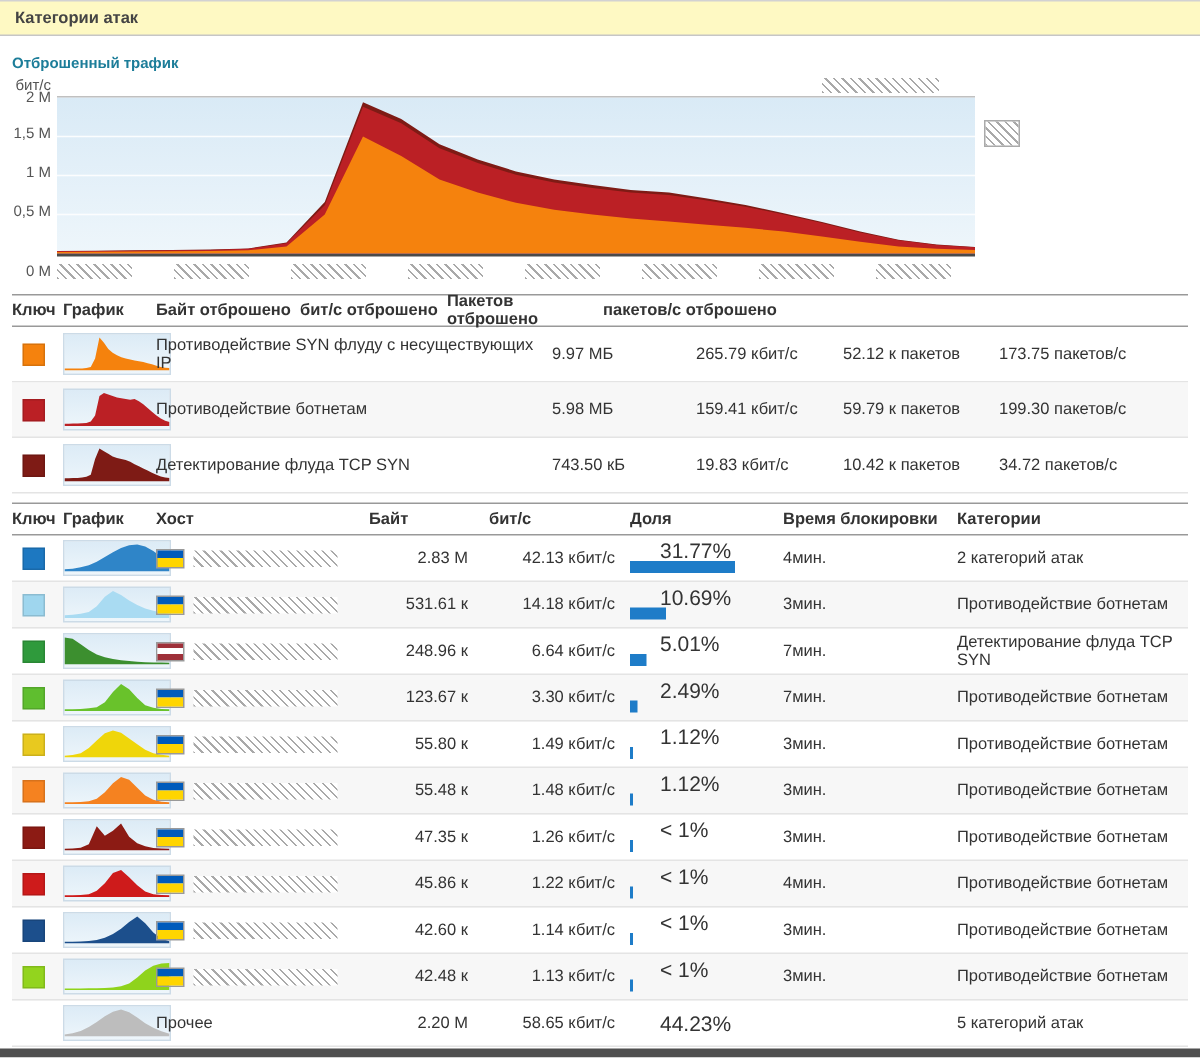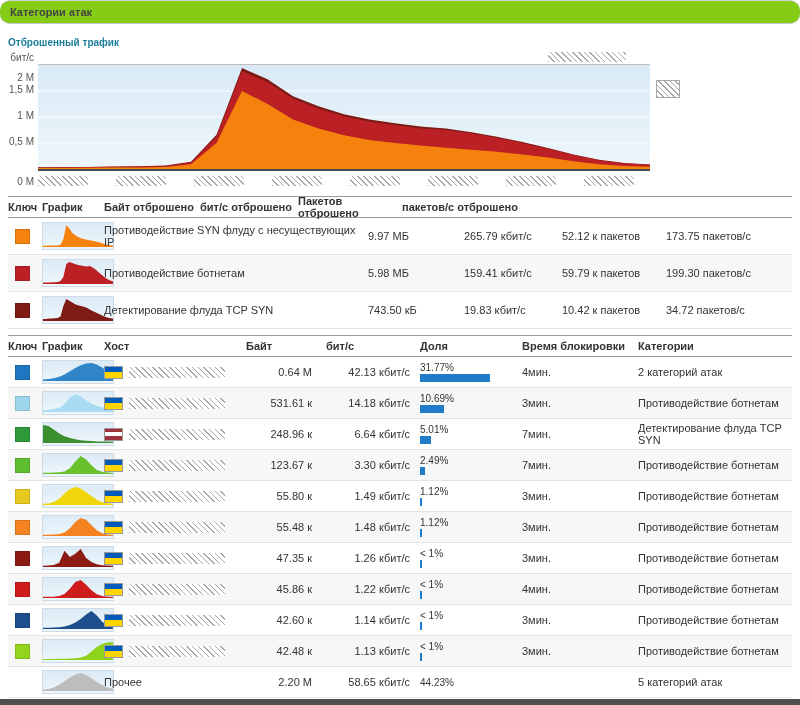--- a/index.html
+++ b/index.html
@@ -2,36 +2,36 @@
 <html><head>
 <meta charset="utf-8">
 <style>
   html,body{margin:0;padding:0;}
   body{
     width:800px;height:705px;overflow:hidden;position:relative;
     background:#fff;color:#333;
     font-family:"Liberation Sans",sans-serif;font-size:11px;
   }
   .titlebar{
-    background:#84cc16;border-top:1px solid #d2d2d2;border-bottom:1px solid #c6c6c6;
-    padding:5px 10px;font-weight:bold;color:#444;border-radius:10px;
+    background:#fef9c3;border-top:1px solid #d2d2d2;border-bottom:1px solid #c6c6c6;
+    padding:5px 10px;font-weight:bold;color:#444;
   }
   .section-title{color:#1c7d99;font-weight:bold;font-size:10px;padding:13px 8px 4px;}
 
   
   .chart-wrap{position:relative;margin:0 8px;height:138px;}
   .plot{
     position:absolute;left:30px;top:12px;width:612px;height:104px;
     background:linear-gradient(#d9eaf6,#eef6fb);
     border-top:1px solid #c0c0c0;border-bottom:2px solid #4a4a4a;
   }
   .plot svg{display:block;width:612px;height:104px;}
   .ylab{position:absolute;left:0;width:26px;text-align:right;font-size:10px;color:#555;}
   .yunits{top:0;}
-  .yt0{top:20px;} .yt1{top:32px;} .yt2{top:58px;} .yt3{top:84px;} .yt4{top:124px;}
+  .yt0{top:8px;} .yt1{top:32px;} .yt2{top:58px;} .yt3{top:84px;} .yt4{top:124px;}
   .hatch{
     background-image:repeating-linear-gradient(45deg,#a9a9a9 0px,#a9a9a9 1px,#ffffff 1px,#ffffff 4px);
   }
   .chart-caption-redacted{position:absolute;left:540px;top:0;width:78px;height:10px;}
   .chart-corner-box{position:absolute;left:648px;top:28px;width:22px;height:16px;border:1px solid #aaa;}
   .xaxis{position:absolute;left:30px;top:124px;width:612px;display:flex;gap:28px;}
   .x-tick{width:50px;height:10px;}
 
   
   .tbl{margin:6px 8px 0;}
@@ -58,21 +58,21 @@
   .c-pps{flex:1;text-align:left;padding-right:6px;}
 
   
   .c2-host{width:142px;display:flex;align-items:center;gap:6px;}
   .flag{width:19px;height:13px;border:1px solid #999;display:flex;flex-direction:column;box-sizing:border-box;}
   .flag div{flex:1;}
   .host-redacted{width:96px;height:11px;}
   .c2-bytes{width:80px;text-align:right;padding-right:14px;box-sizing:border-box;}
   .c2-bps{width:92px;text-align:right;padding-right:8px;box-sizing:border-box;}
   .c2-share{width:100px;padding-left:2px;}
-  .pct-label{font-size:10px;line-height:11px;}
+  .pct-label{font-size:14px;line-height:11px;margin-left:20px;}
   .pct-bar{height:8px;background:#1e7cc8;margin-top:1px;}
   .c2-time{width:116px;padding-left:2px;}
   .c2-cat{flex:1;}
   .thead .c2-bytes,.thead .c2-bps{text-align:left;padding:0;}
 
   .footer-strip{position:absolute;left:0;bottom:0;width:800px;height:6px;background:#4f4f4f;}
 </style>
 </head>
 <body>
 
@@ -202,21 +202,21 @@
           </span>
         </div>
     <div class="c2-host">
       <span class="flag">
             <div style="background: rgb(0, 91, 187);"></div>
             <div style="background: rgb(255, 213, 0);"></div>
           </span>
       <span class="host-redacted hatch"></span>
 
     </div>
-    <div class="c2-bytes">0.64 M</div>
+    <div class="c2-bytes">2.83 M</div>
     <div class="c2-bps">42.13 кбит/с</div>
     <div class="c2-share">
       <div class="pct-label">31.77%</div>
       <div class="pct-bar" style="width: 70px;"></div>
     </div>
     <div class="c2-time">4мин.</div>
     <div class="c2-cat">2 категорий атак</div>
   </div>
       <div class="trow alt">
     <div class="c-key">

